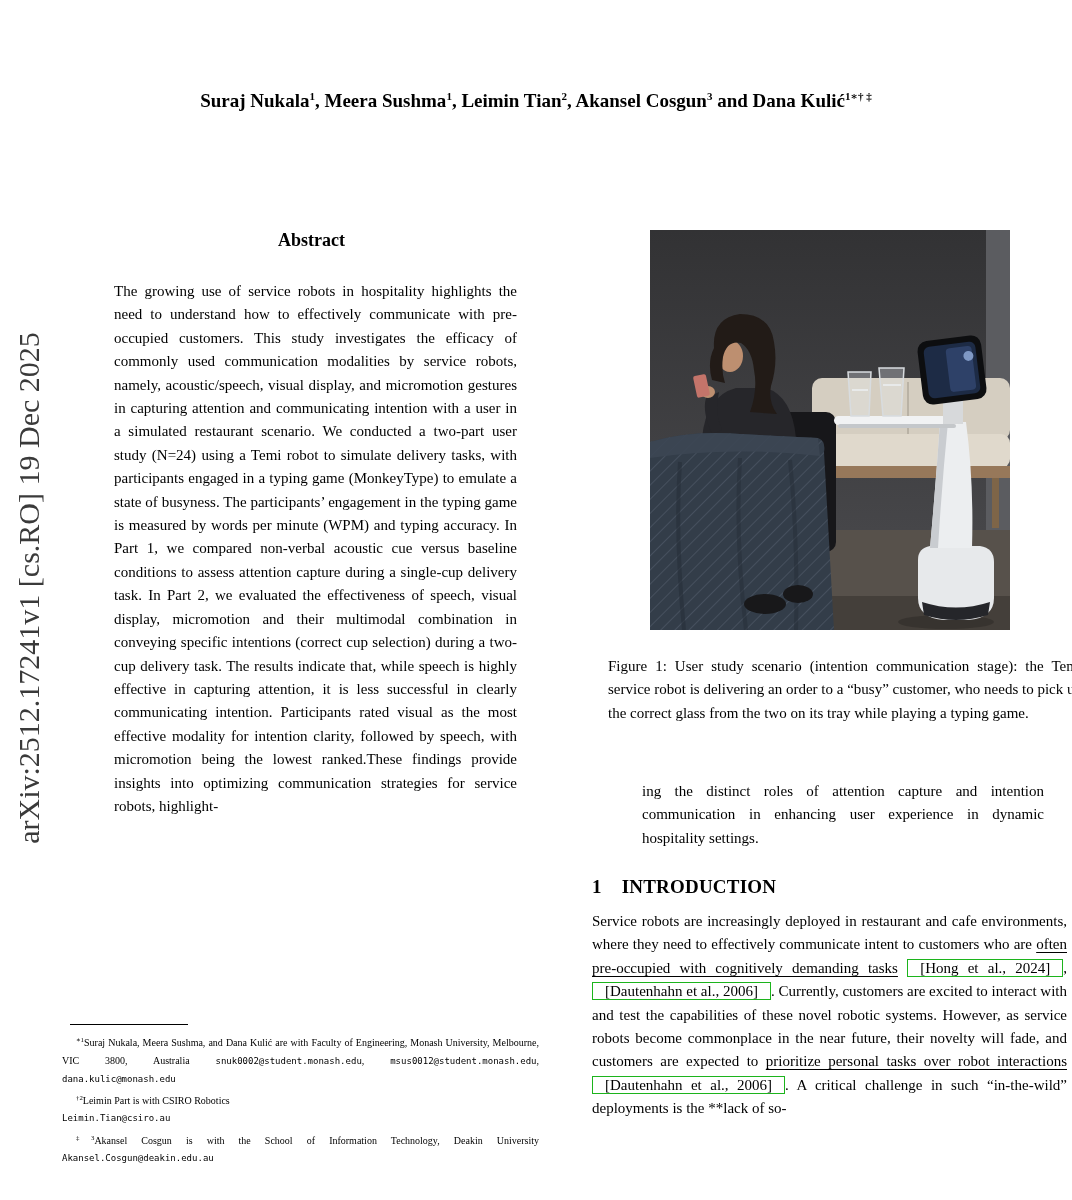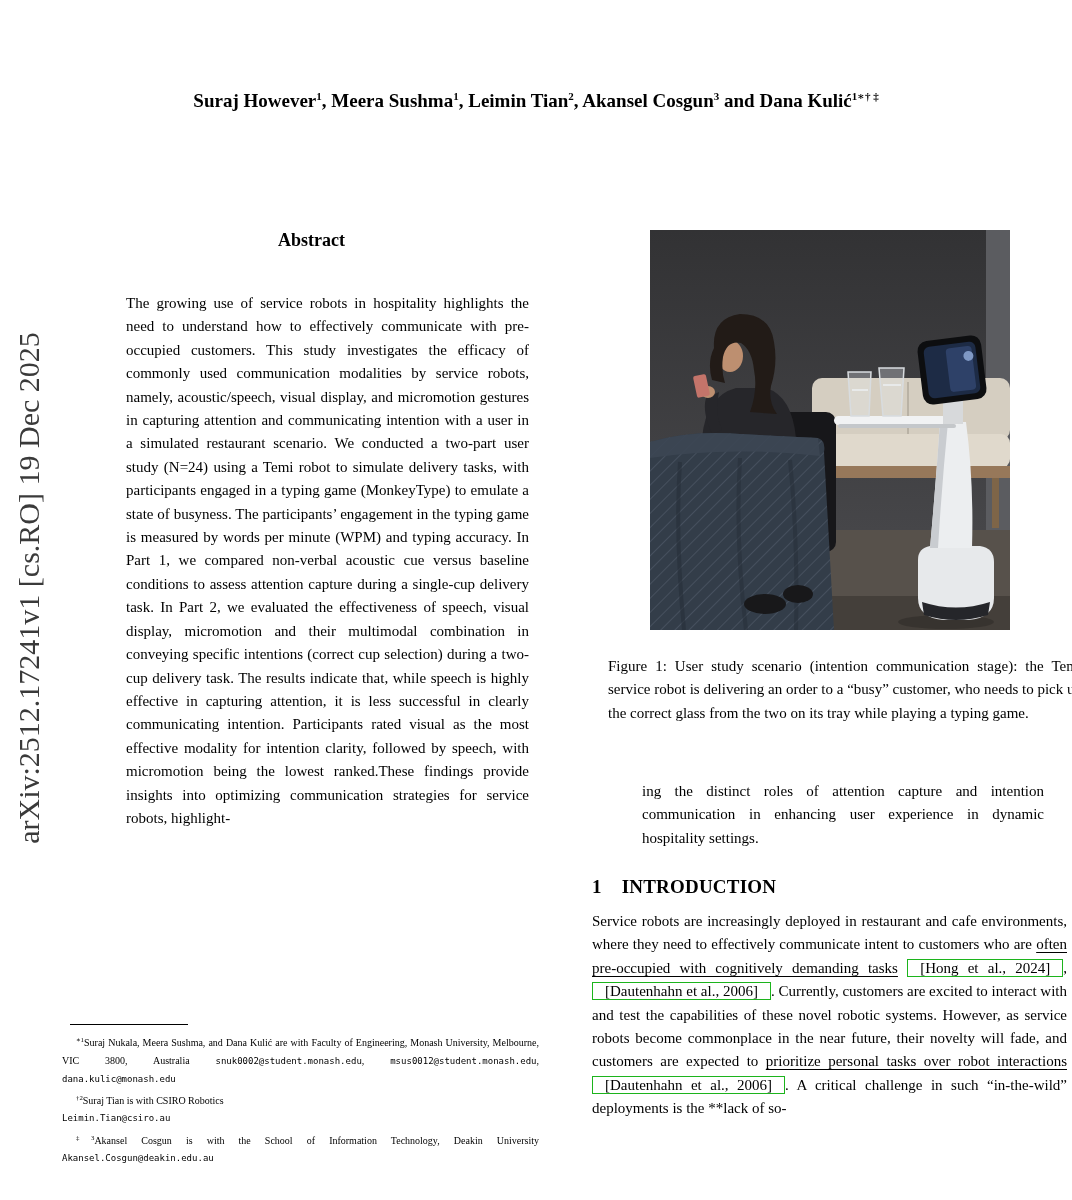--- a/index.html
+++ b/index.html
@@ -9,21 +9,21 @@
          font-size:27px;font-weight:bold;letter-spacing:.3px;}
   .authors{position:absolute;top:90px;left:0;width:100%;text-align:center;
            font-size:19px;font-weight:bold;}
   .authors sup{font-size:11px;}
   .arxiv{position:absolute;top:570px;left:-330px;width:720px;height:36px;
          text-align:center;transform:rotate(-90deg);font-size:30px;color:#3a3a3a;
          white-space:nowrap;}
   
   .abstract-head{position:absolute;top:230px;left:110px;width:403px;
                  text-align:center;font-size:18px;font-weight:bold;}
-  .abstract-text{position:absolute;top:276px;left:110px;width:403px;margin:16px;
+  .abstract-text{position:absolute;top:276px;left:110px;width:403px;margin:4px;
                  font-size:15px;line-height:23.4px;text-align:justify;}
   .fn-rule{position:absolute;top:1024px;left:70px;width:118px;border-top:1.2px solid #000;}
   .footnotes{position:absolute;top:1031px;left:62px;width:477px;
              font-size:10px;line-height:17.2px;text-align:justify;}
   .footnotes p{margin:0 0 1px 0;text-indent:14px;}
   
   .figure-box{position:absolute;top:230px;left:650px;width:360px;height:400px;}
   .figure-box svg{display:block;}
   .caption{position:absolute;top:639px;left:592px;width:474px;margin:16px;
            font-size:15px;line-height:23.4px;text-align:justify;}
@@ -42,30 +42,30 @@
 </style>
 </head>
 <body>
 
 <div class="page">
 
   <div class="arxiv">arXiv:2512.17241v1  [cs.RO]  19 Dec 2025</div>
 
 
   <div class="authors">
-    <span><span></span><span>Suraj However</span><sup>1</sup></span><span><span>, </span><span>Meera Sushma</span><sup>1</sup></span><span><span>, </span><span>Leimin Tian</span><sup>2</sup></span><span><span>, </span><span>Akansel Cosgun</span><sup>3</sup></span><span><span> and </span><span>Dana Kulić</span><sup>1∗† ‡</sup></span>
+    <span><span></span><span>Suraj Nukala</span><sup>1</sup></span><span><span>, </span><span>Meera Sushma</span><sup>1</sup></span><span><span>, </span><span>Leimin Tian</span><sup>2</sup></span><span><span>, </span><span>Akansel Cosgun</span><sup>3</sup></span><span><span> and </span><span>Dana Kulić</span><sup>1∗† ‡</sup></span>
   </div>
 
   <div class="abstract-head">Abstract</div>
   <p class="abstract-text">The growing use of service robots in hospitality highlights the need to understand how to effectively communicate with pre-occupied customers. This study investigates the efficacy of commonly used communication modalities by service robots, namely, acoustic/speech, visual display, and micromotion gestures in capturing attention and communicating intention with a user in a simulated restaurant scenario. We conducted a two-part user study (N=24) using a Temi robot to simulate delivery tasks, with participants engaged in a typing game (MonkeyType) to emulate a state of busyness. The participants’ engagement in the typing game is measured by words per minute (WPM) and typing accuracy. In Part 1, we compared non-verbal acoustic cue versus baseline conditions to assess attention capture during a single-cup delivery task. In Part 2, we evaluated the effectiveness of speech, visual display, micromotion and their multimodal combination in conveying specific intentions (correct cup selection) during a two-cup delivery task. The results indicate that, while speech is highly effective in capturing attention, it is less successful in clearly communicating intention. Participants rated visual as the most effective modality for intention clarity, followed by speech, with micromotion being the lowest ranked.These findings provide insights into optimizing communication strategies for service robots, highlight-</p>
 
   <div class="fn-rule"></div>
   <div class="footnotes">
     <p><sup class="seg-sup">∗1</sup><span>Suraj Nukala, Meera Sushma, and Dana Kulić are with Faculty of Engineering, Monash University, Melbourne, VIC 3800, Australia </span><span class="seg-mono">snuk0002@student.monash.edu</span><span>, </span><span class="seg-mono">msus0012@student.monash.edu</span><span>, </span><span class="seg-mono">dana.kulic@monash.edu</span></p>
-    <p><sup class="seg-sup">†2</sup><span>Suraj Tian is with CSIRO Robotics</span><br><span class="seg-mono">Leimin.Tian@csiro.au</span></p>
+    <p><sup class="seg-sup">†2</sup><span>Leimin Part is with CSIRO Robotics</span><br><span class="seg-mono">Leimin.Tian@csiro.au</span></p>
     <p><sup class="seg-sup">‡3</sup><span>Akansel Cosgun is with the School of Information Technology, Deakin University </span><span class="seg-mono">Akansel.Cosgun@deakin.edu.au</span></p>
   </div>
 
   <div class="figure-box">
     <svg viewBox="0 0 360 400" width="360" height="400">
       <defs>
         <linearGradient id="wallg" x1="0" y1="0" x2="0" y2="1">
           <stop offset="0" stop-color="#323234"></stop>
           <stop offset="1" stop-color="#47474a"></stop>
         </linearGradient>

